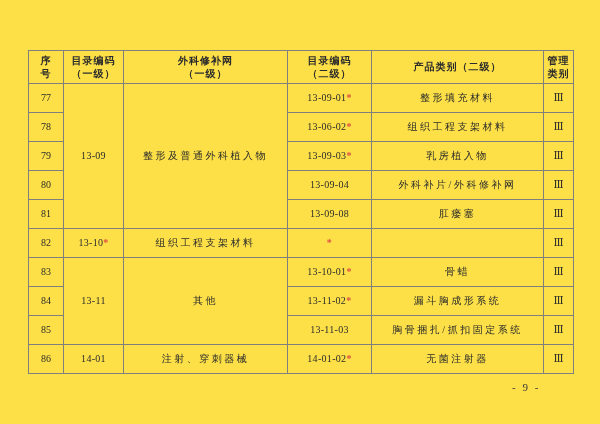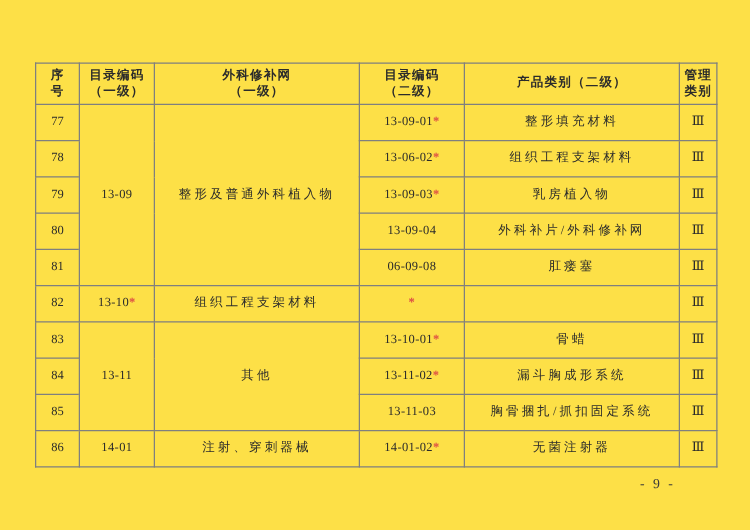--- a/index.html
+++ b/index.html
@@ -103,21 +103,21 @@
         <td class="mgmt">Ⅲ</td>
       </tr>
       <tr>
         <td>80</td>
         <td class="code"><span>13-09-04</span><span class="star"></span></td>
         <td class="name">外科补片/外科修补网</td>
         <td class="mgmt">Ⅲ</td>
       </tr>
       <tr>
         <td>81</td>
-        <td class="code"><span>06-09-08</span><span class="star"></span></td>
+        <td class="code"><span>13-09-08</span><span class="star"></span></td>
         <td class="name">肛瘘塞</td>
         <td class="mgmt">Ⅲ</td>
       </tr>
       <tr>
         <td>82</td>
         <td class="code"><span>13-10</span><span class="star">*</span></td>
         <td class="name">组织工程支架材料</td>
         <td class="code"><span></span><span class="star">*</span></td>
         <td class="name"></td>
         <td class="mgmt">Ⅲ</td>

